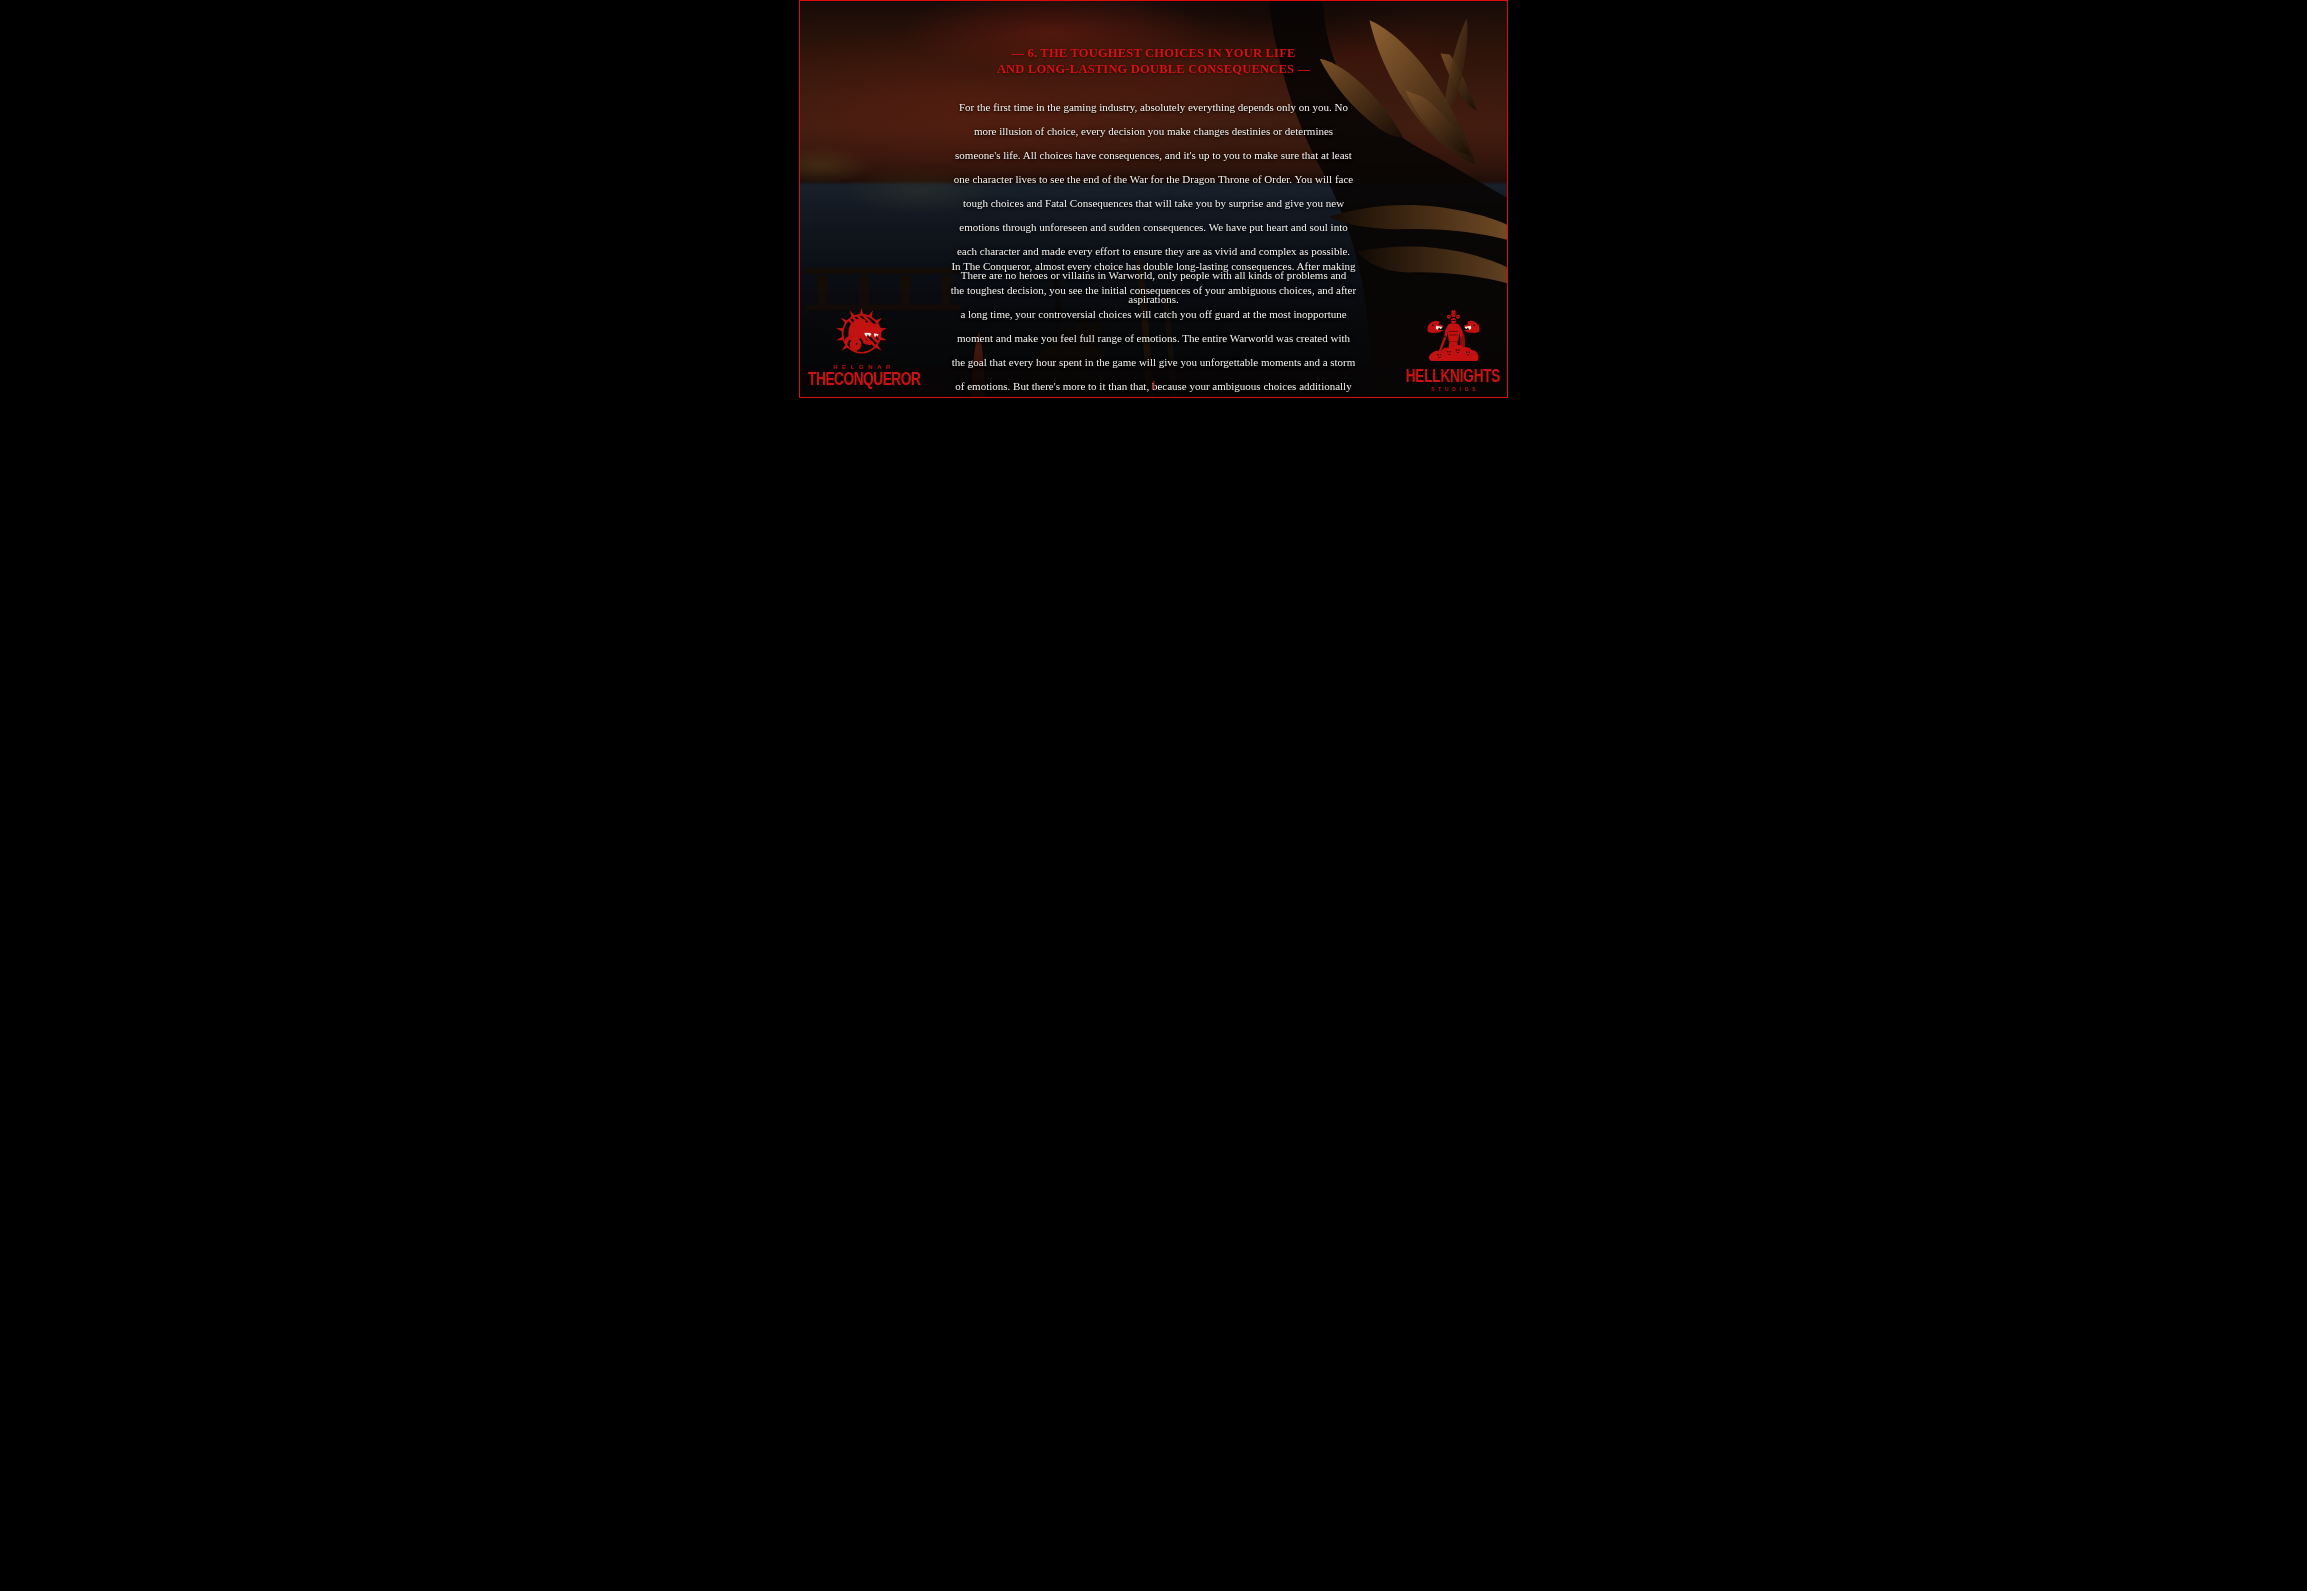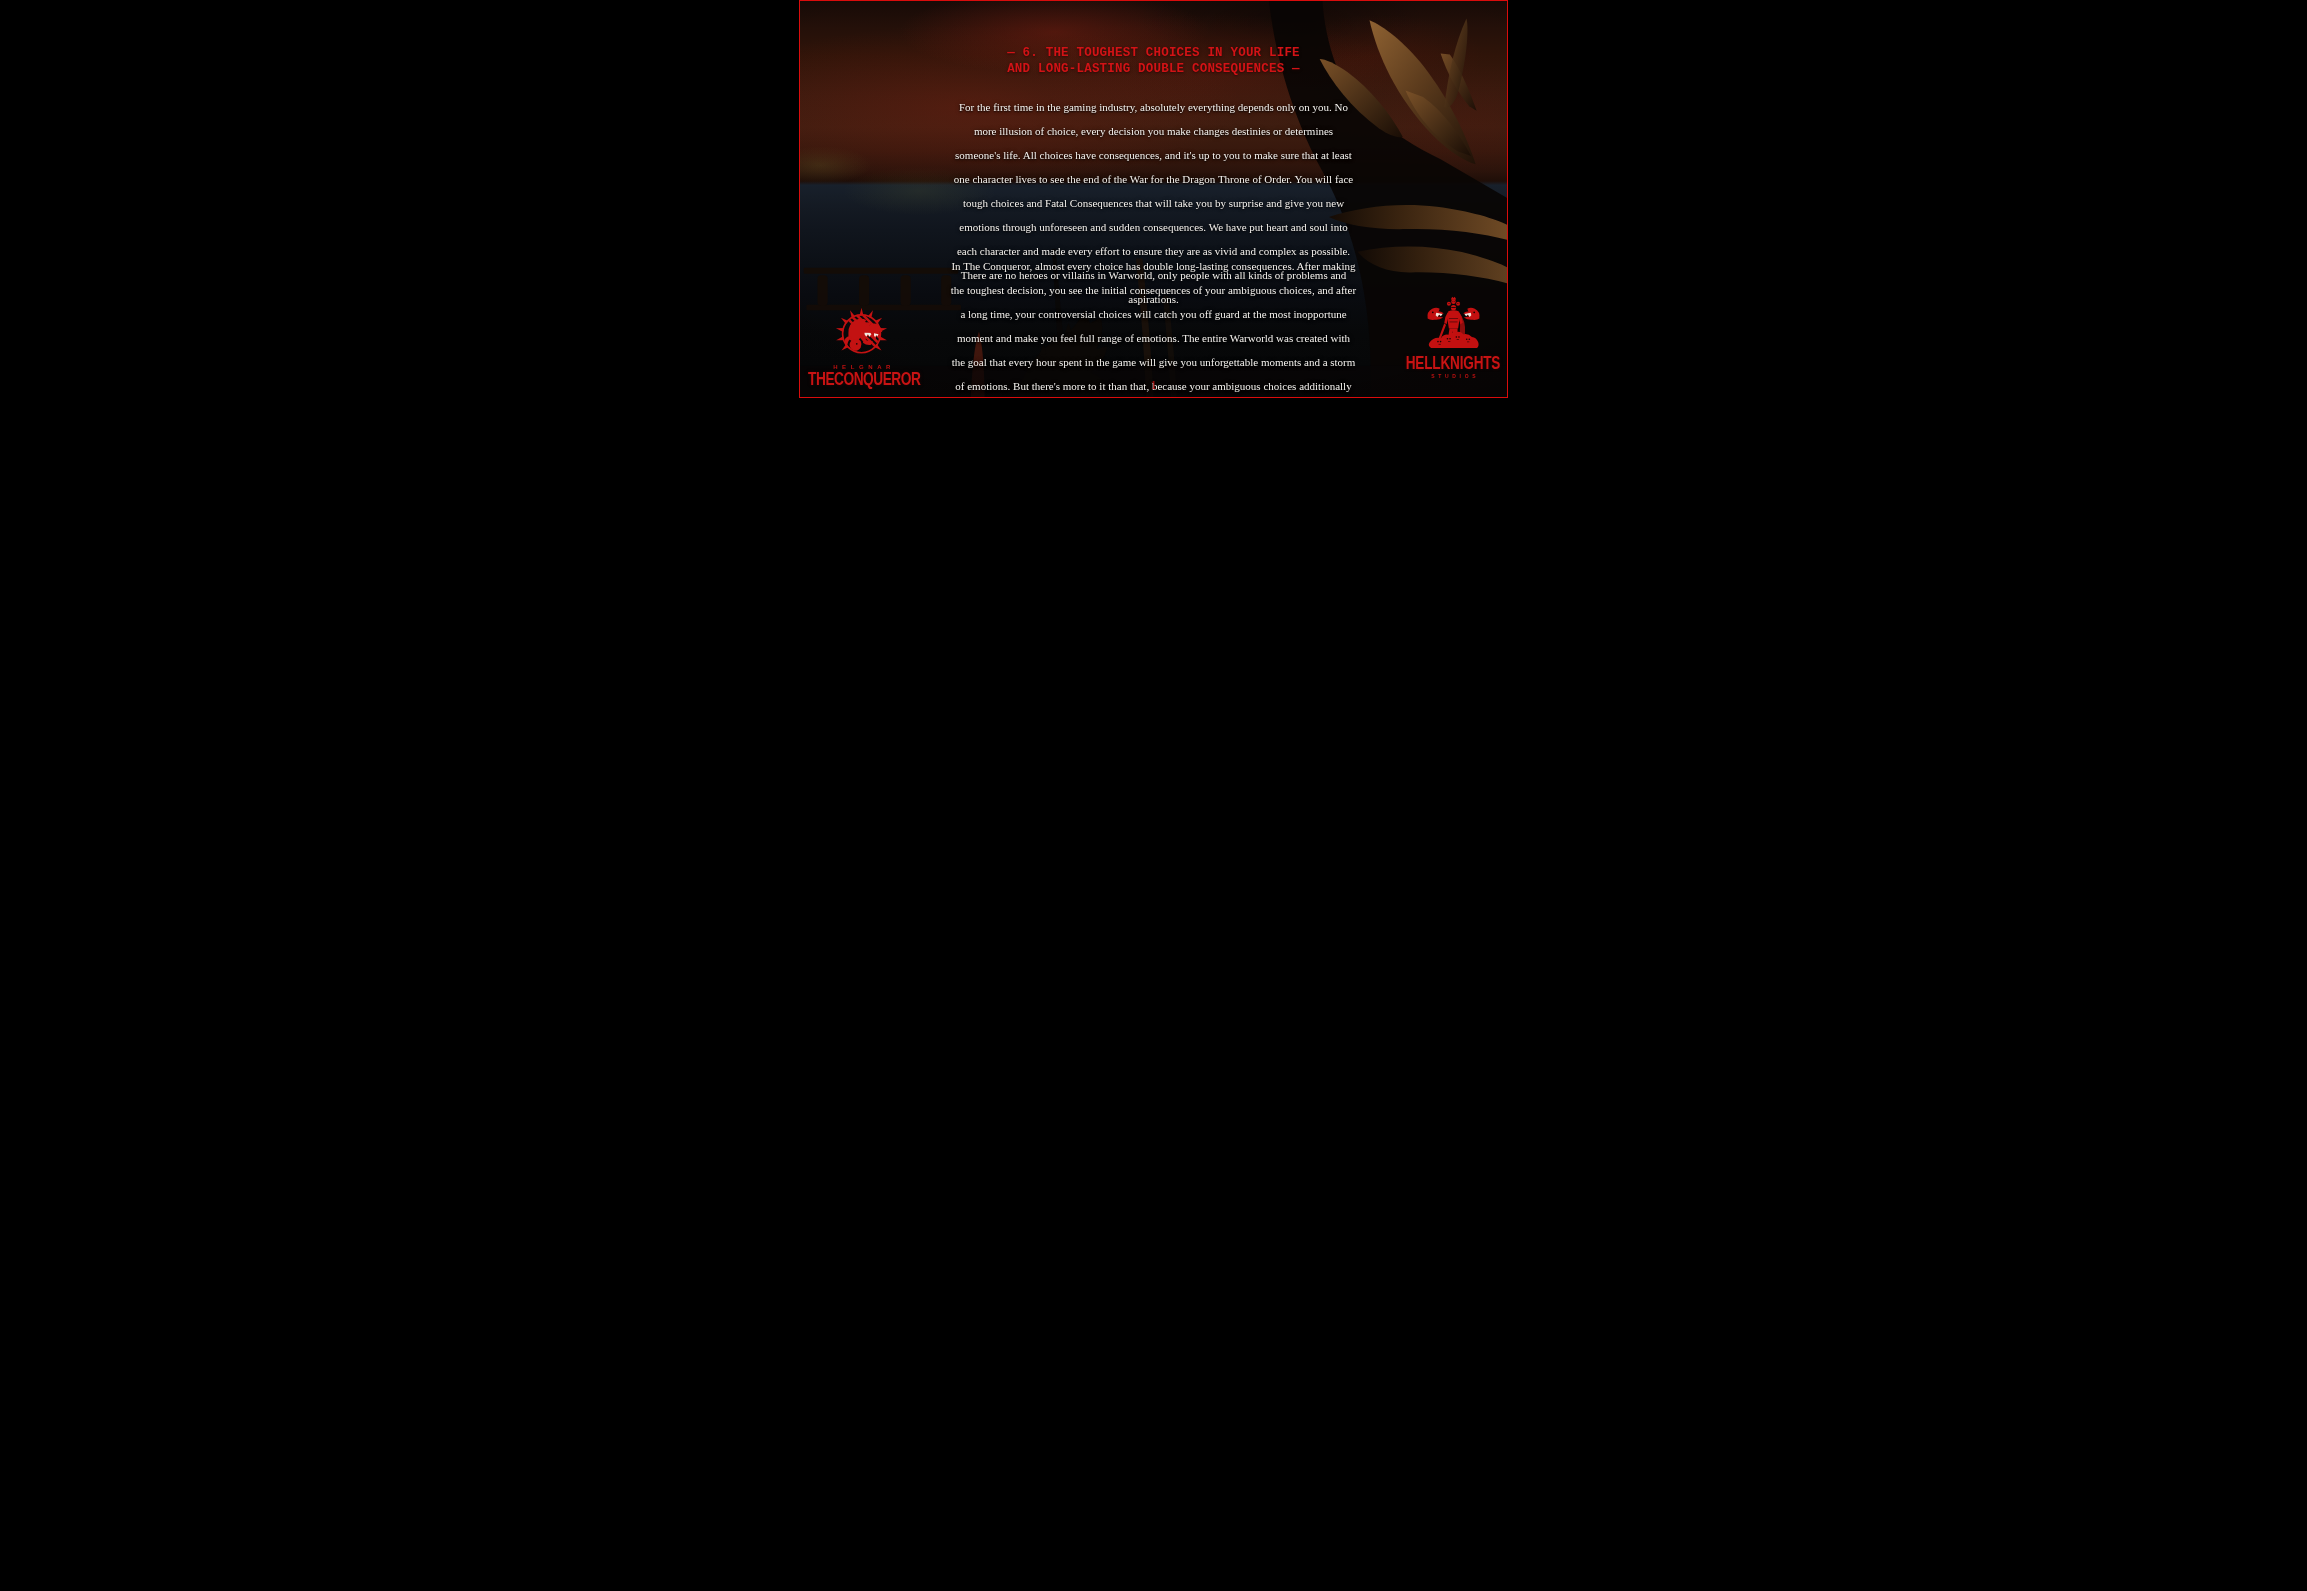--- a/index.html
+++ b/index.html
@@ -44,21 +44,20 @@
   
   .doc-title{
     position:absolute;top:38px;left:0;width:100%;
     text-align:center;
     white-space:pre-line;
     font-size:12.5px;line-height:15.7px;font-weight:700;
     letter-spacing:0.2px;
     color:#d21316;
     text-shadow:0 0.9px 2.3px rgba(30,0,0,.7);
     z-index:20;
-    font-family:Liberation Mono, monospace;
   }
   .body-par{
     position:absolute;left:17.5px;right:17.5px;
     text-align:center;
     white-space:pre-line;
     font-size:11px;line-height:24px;
     color:#f6f3ef;
     text-shadow:0 0.9px 1.8px rgba(0,0,0,.92), 0 0 4.6px rgba(0,0,0,.5);
     z-index:20;
   }
@@ -67,21 +66,21 @@
   .page-number{
     position:absolute;top:379px;left:0;width:100%;
     text-align:center;
     font-size:12.5px;line-height:12.5px;
     color:#c21212;
     z-index:21;
   }
   
   .logo{position:absolute;text-align:center;z-index:25;}
   .logo-left{left:8.3px;top:306px;width:109px;}
-  .logo-right{right:4.6px;top:291px;width:100px;}
+  .logo-right{right:4.6px;top:304px;width:100px;}
   .logo svg{display:block;margin:0 auto;}
   .logo .word-spaced{
     font-family:"Liberation Sans","DejaVu Sans",sans-serif;
     font-weight:700;color:#bf1111;
     font-size:6px;line-height:7px;
     letter-spacing:4.6px;text-indent:4.6px;
     margin-top:0.9px;
   }
   .logo .word-main{
     font-family:"Liberation Sans","DejaVu Sans",sans-serif;

